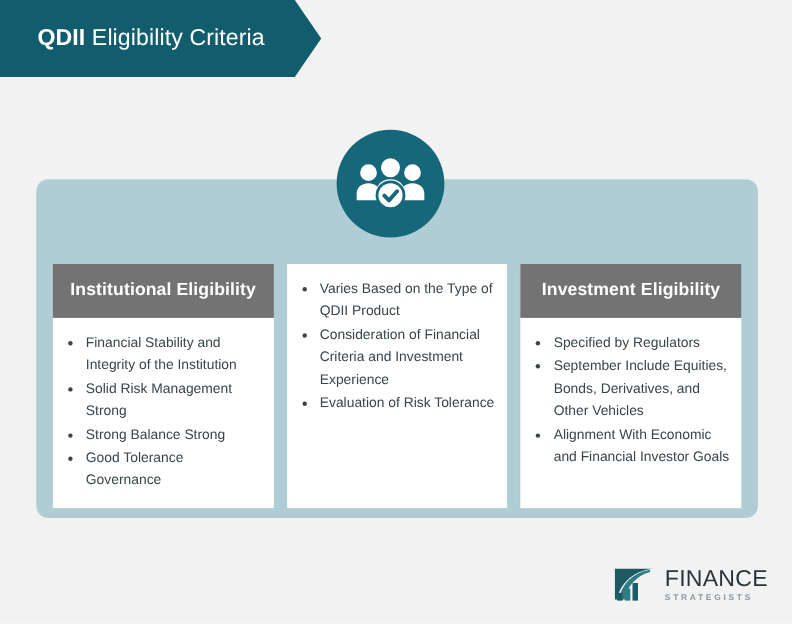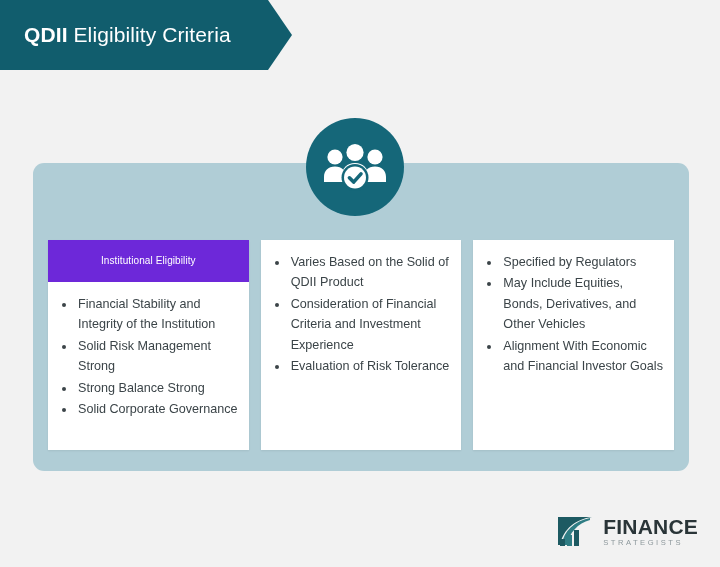--- a/index.html
+++ b/index.html
@@ -24,20 +24,21 @@
 
   
   #header-banner {
     position: absolute;
     left: 0;
     top: 0;
     width: 292px;
     height: 70px;
     display: flex;
     align-items: center;
+    padding-left: 10px;
   }
   #header-banner-shape {
     position: absolute;
     left: 0;
     top: 0;
     width: 292px;
     height: 70px;
     background: #115d6d;
     clip-path: polygon(0 0, 268px 0, 292px 35px, 268px 70px, 0 70px);
   }
@@ -96,24 +97,24 @@
   }
   .card {
     width: 201px;
     background: #ffffff;
     box-shadow: 0 1px 2px rgba(0,0,0,0.07);
     display: flex;
     flex-direction: column;
     min-height: 210px;
   }
   .card-header {
-    background: #6d28d9;
+    background: #737373;
     color: #ffffff;
-    font-size: 10px;
-    font-weight: normal;
+    font-size: 16px;
+    font-weight: bold;
     text-align: center;
     padding: 15px 6px 16px 6px;
     letter-spacing: 0.1px;
   }
   .card-body {
     flex: 1;
     padding: 12px 10px 14px 6px;
     border-radius: 21px;
   }
   .card-body ul {
@@ -145,27 +146,27 @@
   #logo-mark {
     display: block;
   }
   #logo-text {
     display: flex;
     flex-direction: column;
     line-height: 1;
   }
   #logo-word-finance {
     font-size: 21px;
-    font-weight: bold;
+    font-weight: normal;
     color: #2a3538;
     letter-spacing: 0.2px;
   }
   #logo-word-strategists {
     font-size: 7.6px;
-    font-weight: normal;
+    font-weight: bold;
     color: #8d989c;
     letter-spacing: 2.5px;
     margin-top: 2px;
   }
 </style>
 </head>
 <body>
 
 <div id="infographic">
 
@@ -198,40 +199,41 @@
 
   <div id="cards-row">
 
     <div class="card">
       <div class="card-header">Institutional Eligibility</div>
       <div class="card-body">
         <ul>
           <li>Financial Stability and Integrity of the Institution</li>
           <li>Solid Risk Management Strong</li>
           <li>Strong Balance Strong</li>
-          <li>Solid Corporate Governance</li>
+          <li>Good Tolerance Governance</li>
         </ul>
       </div>
     </div>
 
     <div class="card">
       <div class="card-body">
         <ul>
-          <li>Varies Based on the Solid of QDII Product</li>
+          <li>Varies Based on the Type of QDII Product</li>
           <li>Consideration of Financial Criteria and Investment Experience</li>
           <li>Evaluation of Risk Tolerance</li>
         </ul>
       </div>
     </div>
 
     <div class="card">
+      <div class="card-header">Investment Eligibility</div>
       <div class="card-body">
         <ul>
           <li>Specified by Regulators</li>
-          <li>May Include Equities, Bonds, Derivatives, and Other Vehicles</li>
+          <li>September Include Equities, Bonds, Derivatives, and Other Vehicles</li>
           <li>Alignment With Economic and Financial Investor Goals</li>
         </ul>
       </div>
     </div>
 
   </div>
 
   <div id="logo">
     <svg id="logo-mark" width="40" height="32" viewBox="0 0 40 32" aria-hidden="true">
       <path d="M2 2 H36 C20 4 7 14 4 30 H2 Z" fill="#1d5a62"></path>

